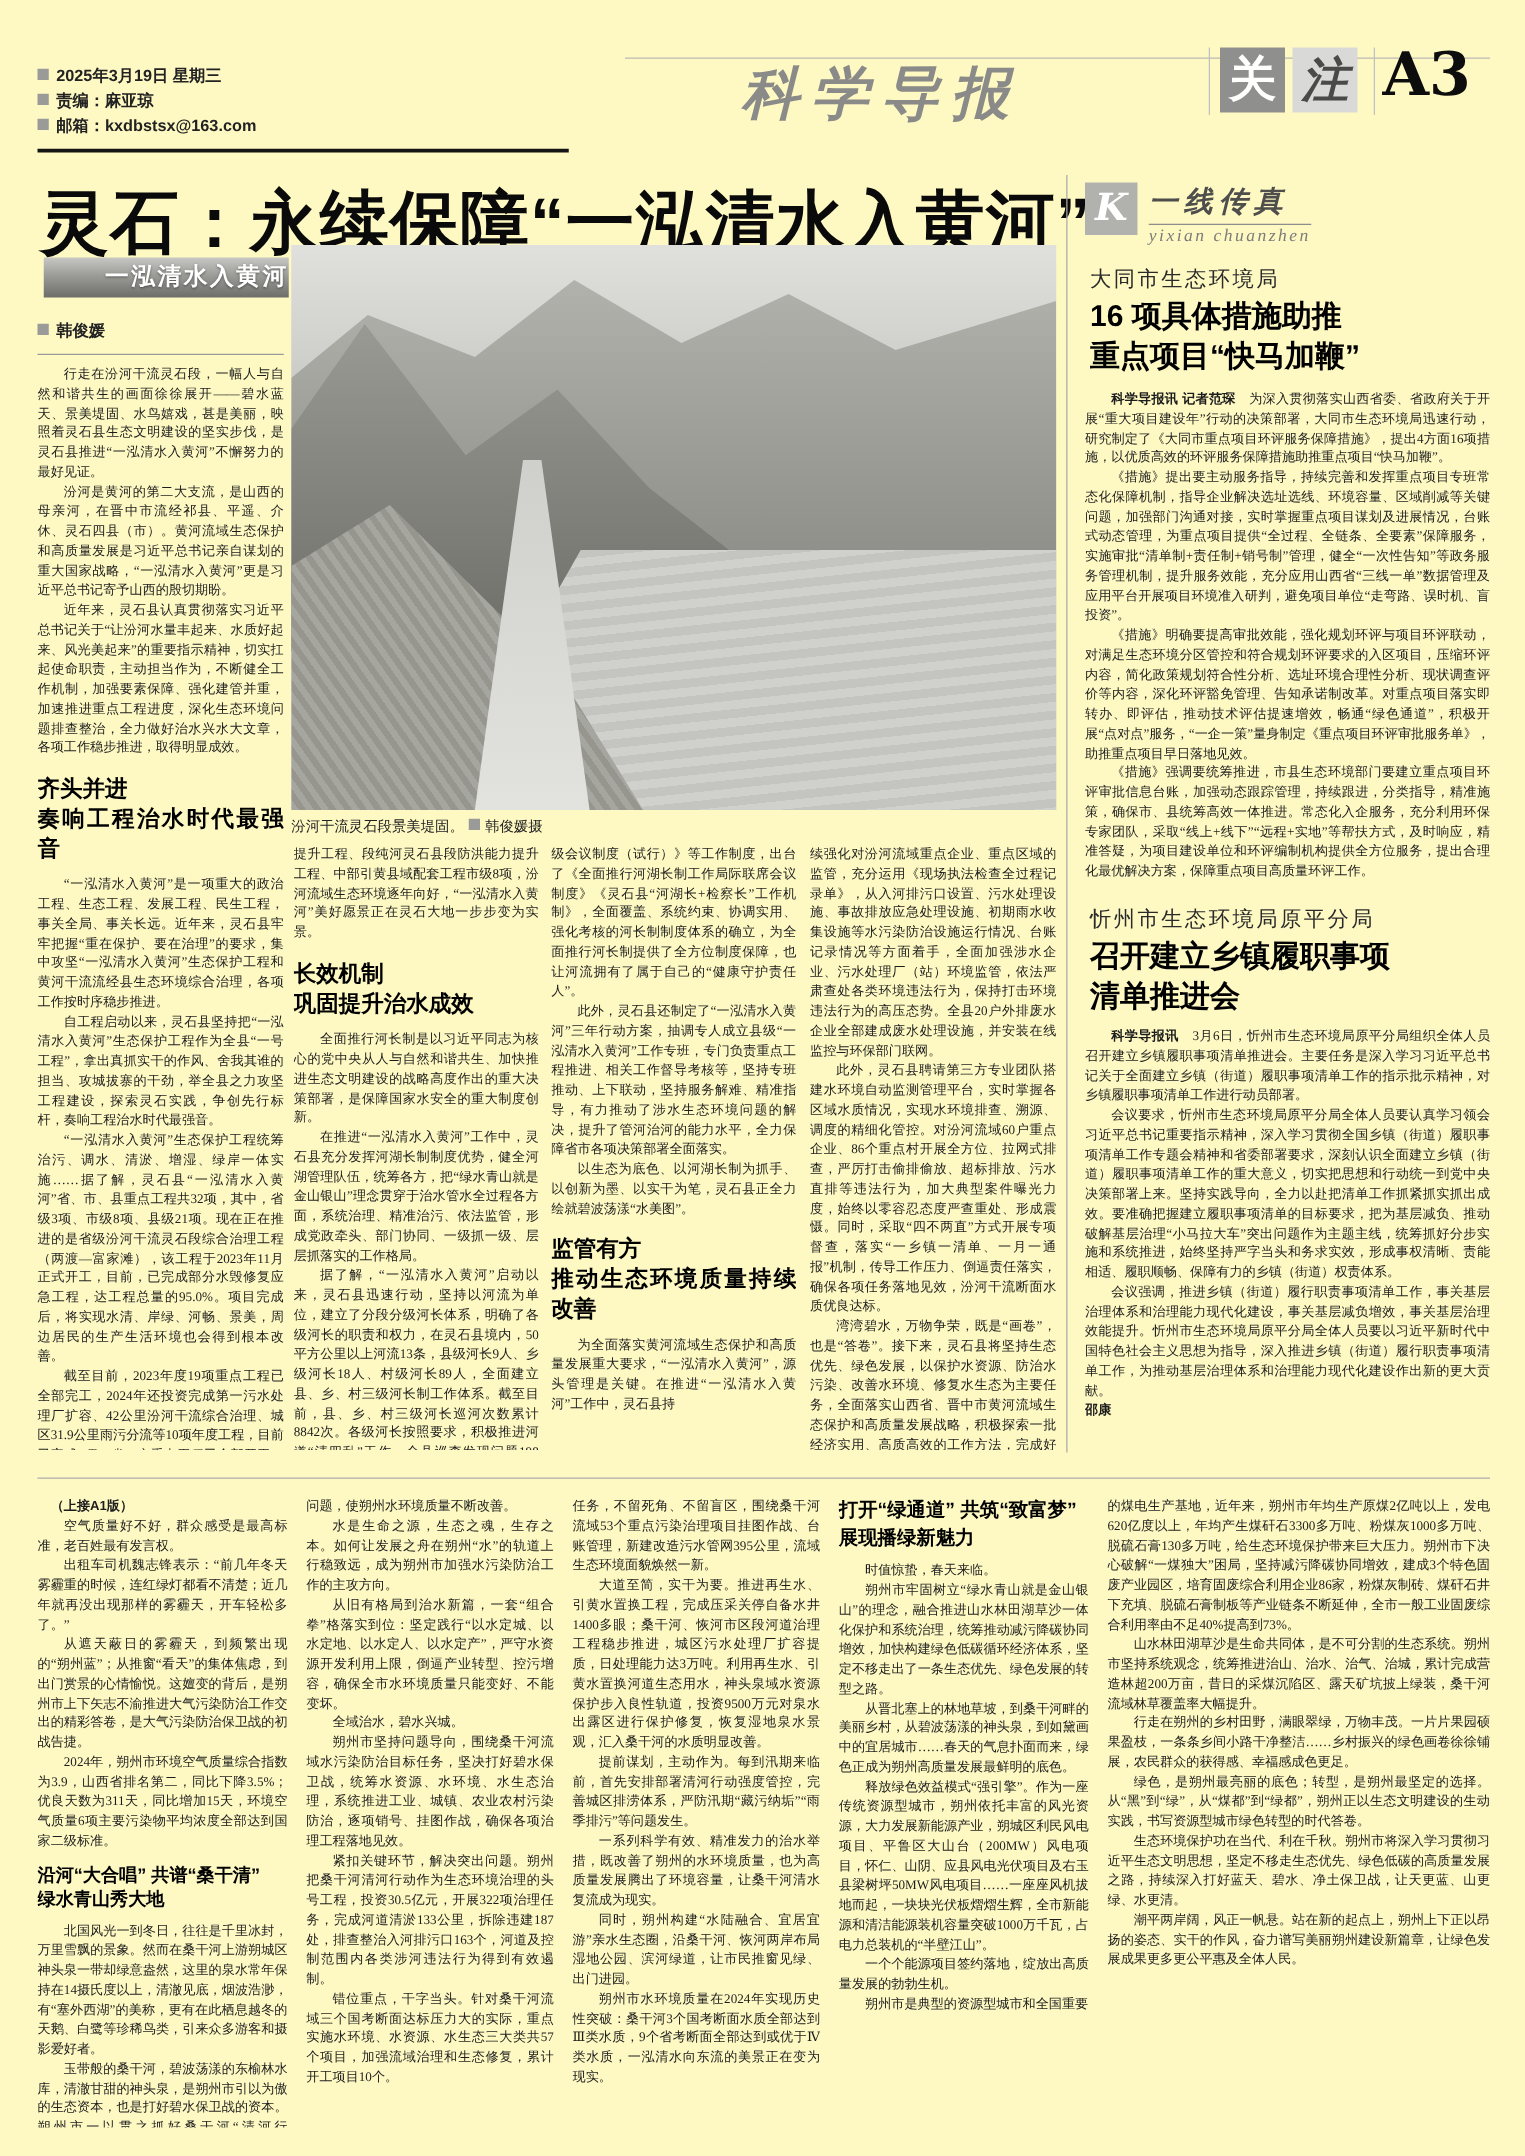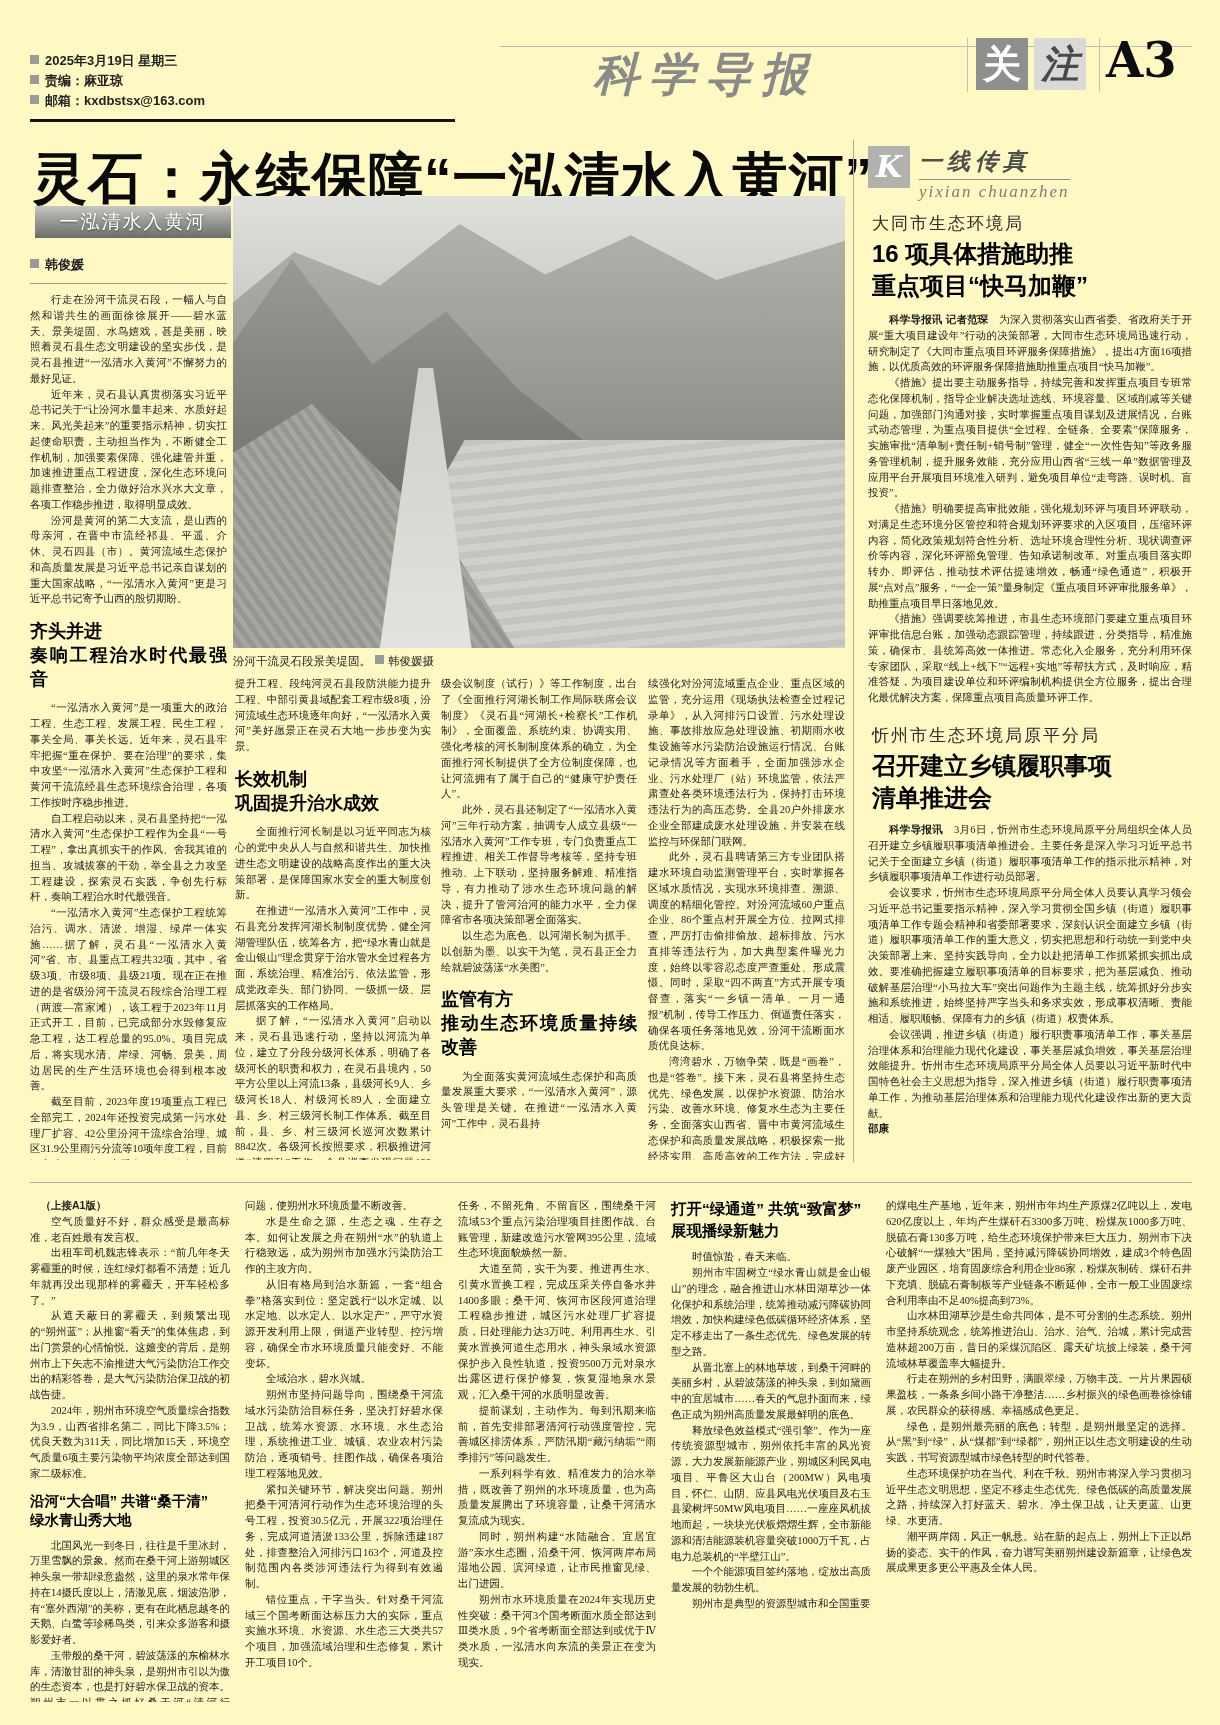--- a/index.html
+++ b/index.html
@@ -16,22 +16,22 @@
             font-style:italic;color:#8a8a88;letter-spacing:10px;font-family:"DejaVu Serif",serif;}
   .vline{width:1px;background:#c0c0be;}
   .secbox{width:52px;height:52px;text-align:center;line-height:52px;font-size:38px;font-weight:bold;
           font-family:"Liberation Sans",sans-serif;}
   .sec1{left:976px;top:38px;background:#8f8f8d;color:#fff;}
   .sec2{left:1034px;top:38px;background:#d9d9d7;color:#4a4a48;font-style:italic;font-family:"DejaVu Serif",serif;}
   .pageno{left:1106px;top:32px;font-size:48px;font-weight:bold;font-family:"DejaVu Serif",serif;color:#0d0d0d;}
   
   .headline{left:32px;top:142px;width:800px;font-family:"Liberation Sans","DejaVu Sans",sans-serif;
             font-weight:900;font-size:55px;letter-spacing:1px;color:#0a0a0a;white-space:nowrap;}
-  .badge{left:35px;top:206px;width:196px;height:32px;line-height:32px;text-align:center;color:#fff;
-         font-family:"Liberation Sans",sans-serif;font-weight:normal;font-size:19px;letter-spacing:2px;
+  .badge{left:35px;top:206px;width:196px;height:32px;line-height:32px;text-align:right;color:#fff;
+         font-family:"Liberation Sans",sans-serif;font-weight:bold;font-size:19px;letter-spacing:2px;
          background:linear-gradient(180deg,#c7c7c3 0%,#9b9b97 45%,#6d6d69 100%);
          text-shadow:0 1px 2px rgba(0,0,0,.45);}
   .byline{left:30px;top:256px;width:197px;border-bottom:1px solid #9a9a98;padding-bottom:9px;
           font-family:"Liberation Sans",sans-serif;font-size:13px;font-weight:bold;color:#222;}
   
   .body-col{font-size:10.5px;line-height:1.5;text-align:justify;overflow:hidden;color:#1c1c1c;}
   .body-col p{margin:0;text-indent:2em;}
   .sub{font-family:"Liberation Sans",sans-serif;font-weight:bold;font-size:18px;line-height:1.32;
        margin:13px 0 9px;text-indent:0;color:#000;}
   .sub div{text-indent:0;}
@@ -56,21 +56,21 @@
   .levee{bottom:0;left:24%;width:15%;height:62%;background:linear-gradient(180deg,#cfcfcb,#e2e2de);
          clip-path:polygon(42% 0,58% 0,100% 100%,0 100%);}
   .caption{left:233px;top:654px;width:612px;text-align:left;font-size:11.5px;color:#222;}
   
   .vrule-main{left:853px;top:140px;width:1px;height:1022px;background:#a9a9a7;}
   .brand{left:868px;top:146px;width:324px;display:flex;align-items:flex-start;gap:9px;}
   .kbox{width:42px;height:42px;background:#b1b1ad;color:#fff;text-align:center;line-height:42px;
         font-size:30px;font-weight:bold;font-style:italic;font-family:"DejaVu Serif",serif;flex:0 0 auto;}
   .brand-title{font-size:23px;font-weight:bold;font-style:italic;color:#4e4e4c;letter-spacing:5px;
                border-bottom:1px solid #8d8d8b;padding-bottom:2px;font-family:"DejaVu Serif",serif;}
-  .brand-pinyin{font-size:17px;font-style:italic;color:#7c7c7a;letter-spacing:2px;margin-top:2px;}
+  .brand-pinyin{font-size:14px;font-style:italic;color:#7c7c7a;letter-spacing:2px;margin-top:2px;}
   .kicker{font-family:"Liberation Sans",sans-serif;font-size:17px;color:#2a2a2a;letter-spacing:2px;}
   .k1{left:872px;top:212px;width:320px;}
   .k2{left:872px;top:724px;width:320px;}
   .side-hl{font-family:"Liberation Sans",sans-serif;font-weight:bold;font-size:24px;line-height:1.35;color:#000;}
   .h1a{left:872px;top:238px;width:322px;}
   .h2a{left:872px;top:750px;width:322px;}
   .sbody1{left:868px;top:312px;width:324px;height:404px;}
   .sbody2{left:868px;top:822px;width:324px;height:334px;}
   .lead{font-family:"Liberation Sans",sans-serif;font-weight:bold;}
   .sig{text-indent:0 !important;text-align:left;font-weight:bold;font-family:"Liberation Sans",sans-serif;
@@ -117,22 +117,22 @@
     <div class="river"></div>
     <div class="embank"></div>
     <div class="levee"></div>
   </div>
   <div class="abs caption">
     <span>汾河干流灵石段景美堤固。</span><span class="sq" style="margin:0 4px;"></span><span>韩俊媛摄</span>
   </div>
 
   <div class="abs body-col col1">
     <p>行走在汾河干流灵石段，一幅人与自然和谐共生的画面徐徐展开——碧水蓝天、景美堤固、水鸟嬉戏，甚是美丽，映照着灵石县生态文明建设的坚实步伐，是灵石县推进“一泓清水入黄河”不懈努力的最好见证。</p>
+    <p>汾河是黄河的第二大支流，是山西的母亲河，在晋中市流经祁县、平遥、介休、灵石四县（市）。黄河流域生态保护和高质量发展是习近平总书记亲自谋划的重大国家战略，“一泓清水入黄河”更是习近平总书记寄予山西的殷切期盼。</p>
     <p>近年来，灵石县认真贯彻落实习近平总书记关于“让汾河水量丰起来、水质好起来、风光美起来”的重要指示精神，切实扛起使命职责，主动担当作为，不断健全工作机制，加强要素保障、强化建管并重，加速推进重点工程进度，深化生态环境问题排查整治，全力做好治水兴水大文章，各项工作稳步推进，取得明显成效。</p>
-    <p>汾河是黄河的第二大支流，是山西的母亲河，在晋中市流经祁县、平遥、介休、灵石四县（市）。黄河流域生态保护和高质量发展是习近平总书记亲自谋划的重大国家战略，“一泓清水入黄河”更是习近平总书记寄予山西的殷切期盼。</p>
     <div class="sub">
       <div>齐头并进</div>
       <div>奏响工程治水时代最强音</div>
     </div>
     <p>“一泓清水入黄河”是一项重大的政治工程、生态工程、发展工程、民生工程，事关全局、事关长远。近年来，灵石县牢牢把握“重在保护、要在治理”的要求，集中攻坚“一泓清水入黄河”生态保护工程和黄河干流流经县生态环境综合治理，各项工作按时序稳步推进。</p>
     <p>自工程启动以来，灵石县坚持把“一泓清水入黄河”生态保护工程作为全县“一号工程”，拿出真抓实干的作风、舍我其谁的担当、攻城拔寨的干劲，举全县之力攻坚工程建设，探索灵石实践，争创先行标杆，奏响工程治水时代最强音。</p>
     <p>“一泓清水入黄河”生态保护工程统筹治污、调水、清淤、增湿、绿岸一体实施……据了解，灵石县“一泓清水入黄河”省、市、县重点工程共32项，其中，省级3项、市级8项、县级21项。现在正在推进的是省级汾河干流灵石段综合治理工程（两渡—富家滩），该工程于2023年11月正式开工，目前，已完成部分水毁修复应急工程，达工程总量的95.0%。项目完成后，将实现水清、岸绿、河畅、景美，周边居民的生产生活环境也会得到根本改善。</p>
     <p>截至目前，2023年度19项重点工程已全部完工，2024年还投资完成第一污水处理厂扩容、42公里汾河干流综合治理、城区31.9公里雨污分流等10项年度工程，目前已完成5项；省、市重点工程已全部开工，完成投资率96.85%，已完工10项，分别为第一污水处理厂扩容工程和交口乡污水处理站及配套管网工程省级2项；灵石县两渡产业园污水处理厂及配套管网工程、灵石县县城雨污分流改造工程、汾河灵石县段河道治理工程（富家滩—石柜）、交口河灵石县段河道治理工程、静升河防洪能力提升工程、仁义河防洪能力</p>
   </div>
 

